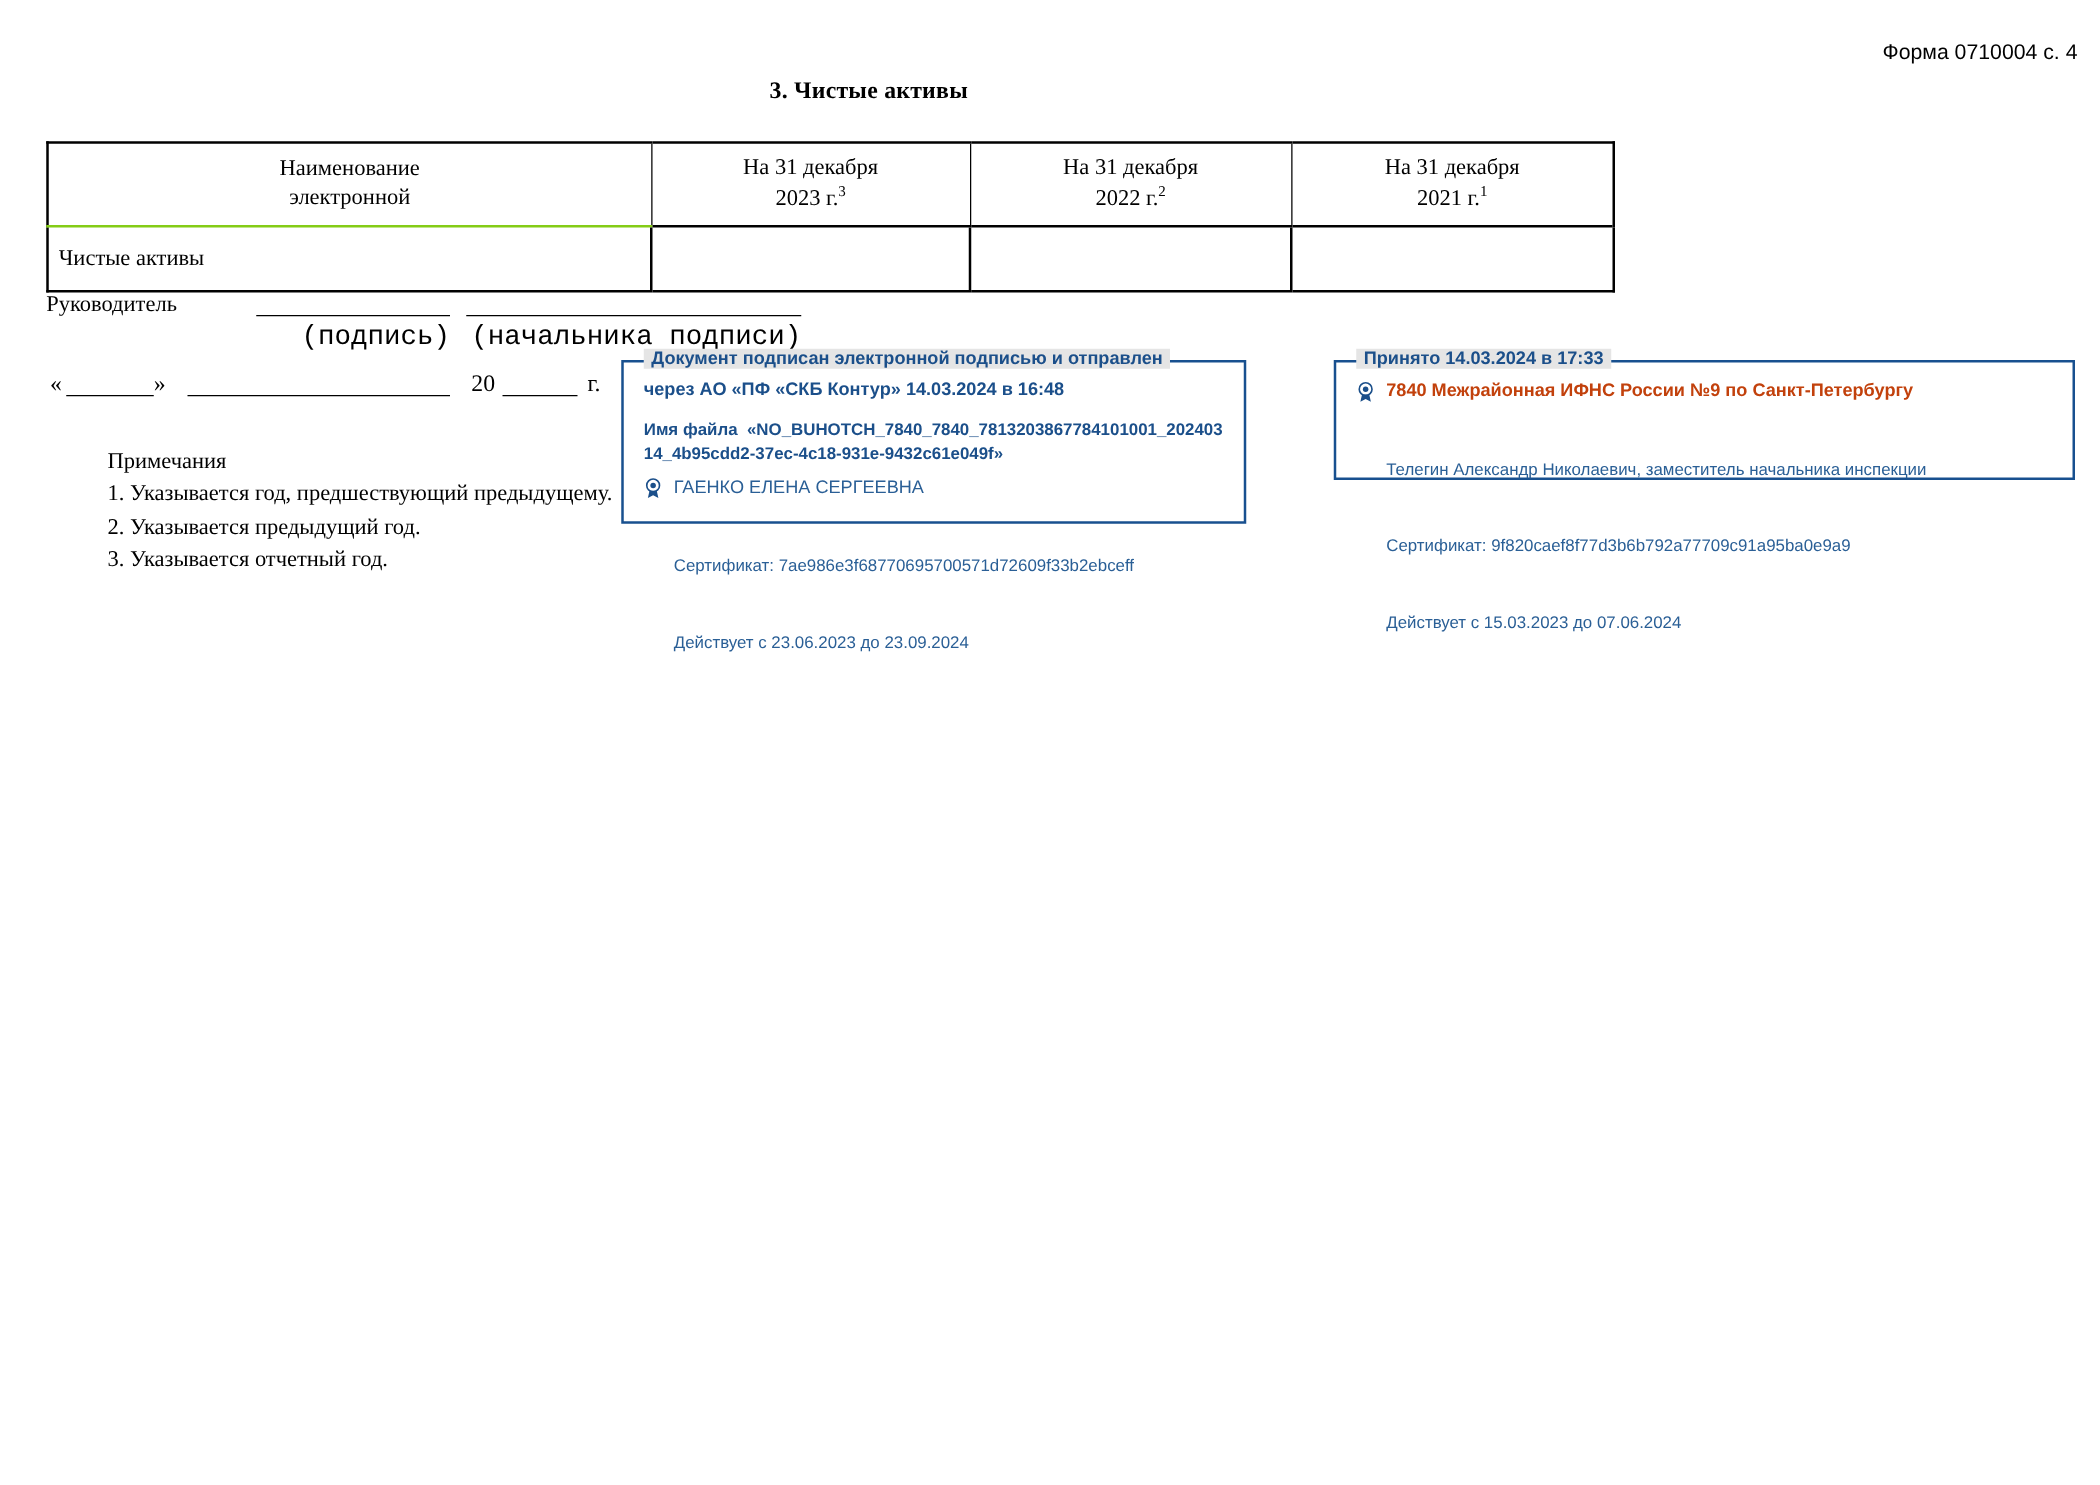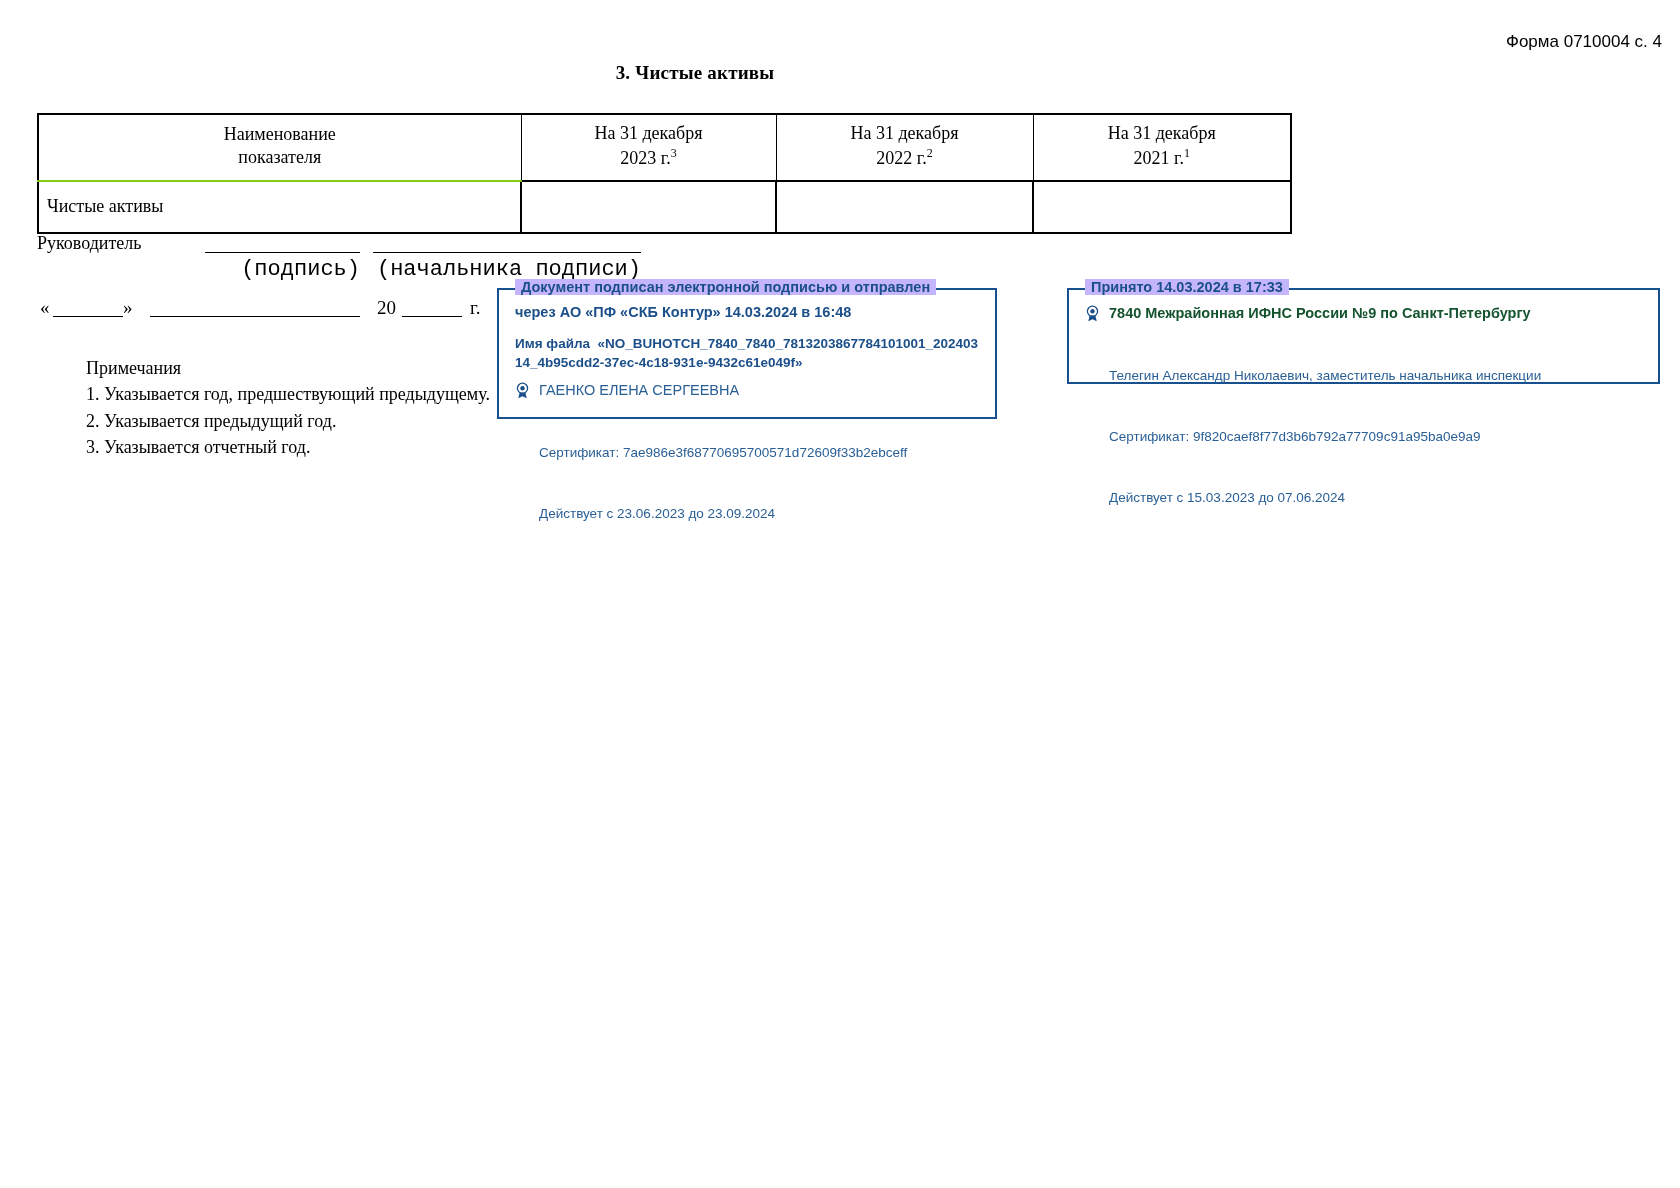--- a/index.html
+++ b/index.html
@@ -125,21 +125,21 @@
     position: absolute;
     border: 2px solid #18508f;
     box-sizing: border-box;
     font-family: "Liberation Sans", sans-serif;
     color: #1b4f8a;
   }
   .stamp-legend {
     position: absolute;
     top: -11px;
     left: 14px;
-    background: #c4b5fd;
+    background: #e5e5e5;
     padding: 0 6px;
     font-weight: bold;
     font-size: 14.5px;
     color: #1b4f8a;
     white-space: nowrap;
   }
   .stamp-body { padding: 16px 14px 12px 16px; }
   .stamp-file {
     font-weight: bold;
     font-size: 13.5px;
@@ -159,21 +159,21 @@
     height: 17px;
     margin-right: 9px;
     margin-top: 1px;
   }
   .owner-texts { flex: 1 1 auto; }
   .owner-name {
     font-size: 14.5px;
     color: #2a5f96;
     line-height: 1.35;
   }
-  .owner-name.bold { font-weight: bold; color: #14532d; }
+  .owner-name.bold { font-weight: bold; color: #c2410c; }
   .owner-meta {
     font-size: 13.5px;
     color: #2a5f96;
     line-height: 1.42;
     margin-top: 42px;
   }
 
   #stamp-signed { left: 497px; top: 288px; width: 500px; height: 131px; }
   #stamp-accepted { left: 1067px; top: 288px; width: 593px; height: 96px; }
   #stamp-signed .stamp-legend { left: 16px; max-width: 452px; }
@@ -200,21 +200,21 @@
   <colgroup>
     <col style="width:483px">
       <col style="width:255px">
       <col style="width:257px">
       <col style="width:258px">
   </colgroup>
   <tbody>
     <tr class="head">
       <td class="c-name">
         <div>Наименование</div>
-        <div>показателя</div>
+        <div>электронной</div>
       </td>
       <td class="y1">
         <div>На 31 декабря</div>
         <div><span>2023 г.</span><span class="sup">3</span></div>
       </td>
       <td class="y2">
         <div>На 31 декабря</div>
         <div><span>2022 г.</span><span class="sup">2</span></div>
       </td>
       <td class="y3">

